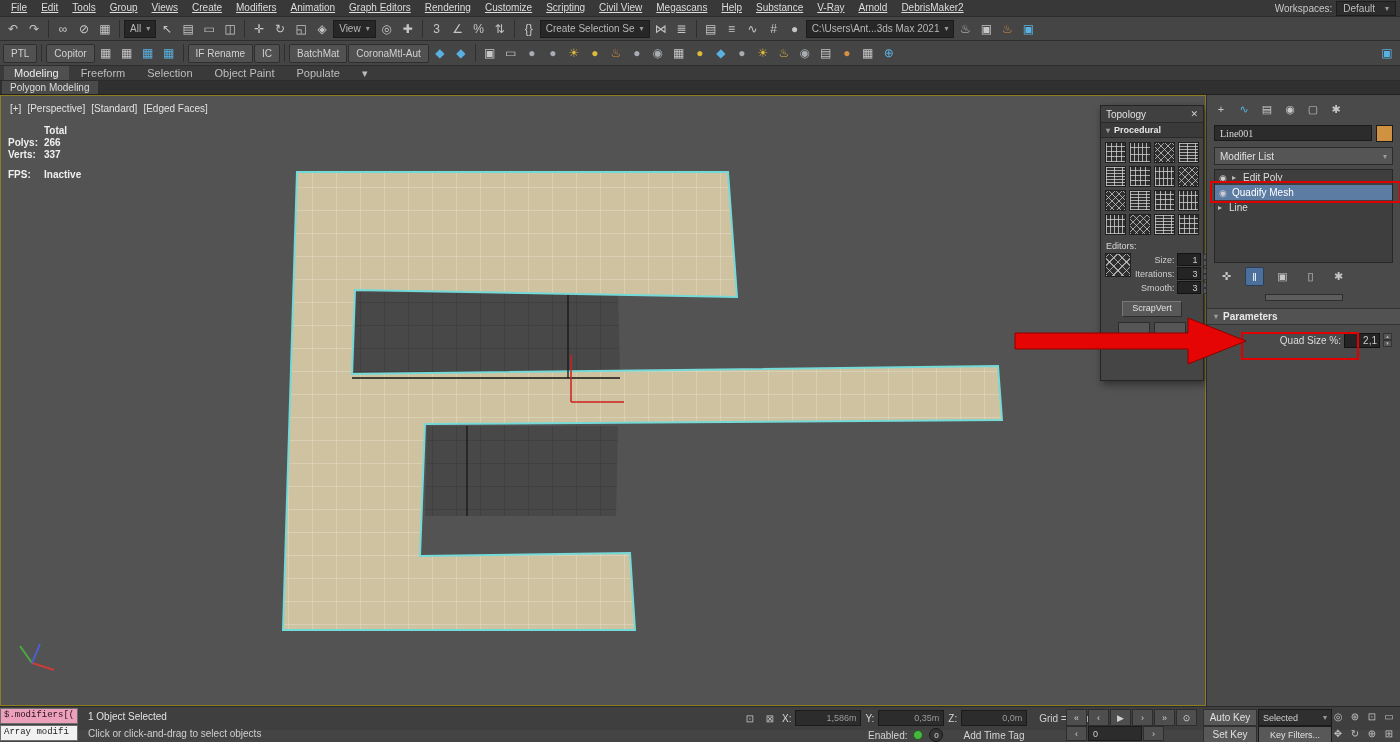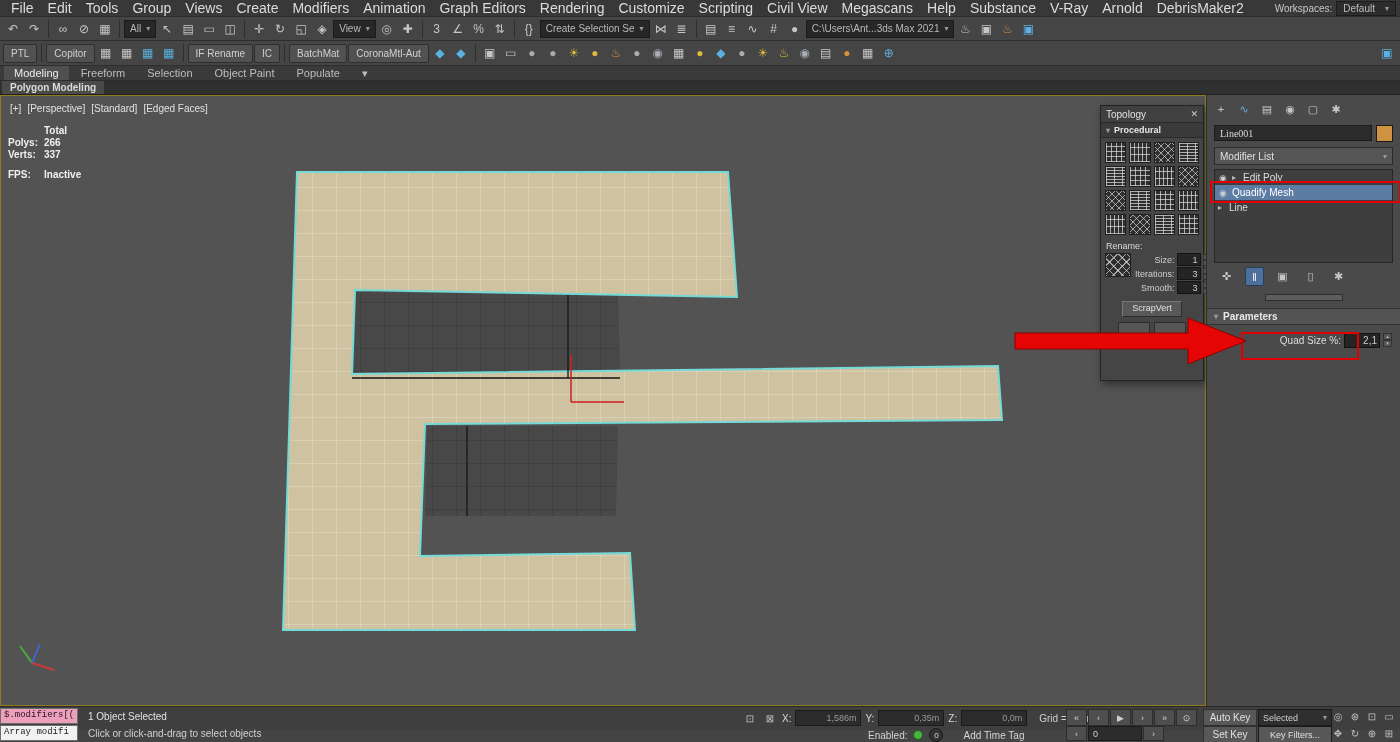--- a/index.html
+++ b/index.html
@@ -1,36 +1,36 @@
 <!DOCTYPE html>
 <html><head>
 <meta charset="utf-8">
 <style>
   html,body{margin:0;padding:0;background:#222;}
   .app{position:relative;width:1400px;height:742px;background:#444;font-family:"Liberation Sans",sans-serif;font-size:11px;color:#d6d6d6;overflow:hidden;user-select:none;}
   
   .menubar{height:17px;background:#383838;display:flex;align-items:center;padding:0 4px;border-bottom:1px solid #2c2c2c;box-sizing:border-box;}
-  .menubar .mi{padding:0 7px;color:#dcdcdc;font-size:14px;line-height:16px;white-space:nowrap;}
+  .menubar .mi{padding:0 7px;color:#dcdcdc;font-size:10px;line-height:16px;white-space:nowrap;text-decoration:underline;}
   .ws{margin-left:auto;display:flex;align-items:center;gap:4px;color:#c8c8c8;font-size:10px;}
   .ws .wsbox{background:#2c2c2c;border:1px solid #1d1d1d;padding:0 6px;height:13px;display:flex;align-items:center;gap:10px;color:#bdbdbd;}
   
   .tb{display:flex;align-items:center;padding:0 3px;gap:1px;box-sizing:border-box;}
   .toolbar1{height:24px;background:#454545;border-bottom:1px solid #2e2e2e;}
   .toolbar2{height:25px;background:#454545;border-bottom:1px solid #2e2e2e;}
   .ic{width:20px;height:20px;display:flex;align-items:center;justify-content:center;color:#c6c6c6;font-size:12px;flex:none;border-radius:2px;}
   .sep{width:1px;height:18px;background:#2f2f2f;margin:0 3px;flex:none;}
   .tfield{background:#272727;border:1px solid #1b1b1b;color:#b8b8b8;height:16px;padding:0 5px;display:flex;align-items:center;gap:5px;font-size:10px;white-space:nowrap;flex:none;}
   .tbtn{background:#515151;border:1px solid #2e2e2e;color:#d0d0d0;height:17px;padding:0 7px;display:flex;align-items:center;font-size:10px;white-space:nowrap;flex:none;border-radius:2px;}
   .caret{font-size:8px;color:#9a9a9a;}
   .y{color:#ddba3a}.o{color:#d89040}.b{color:#5ab0e0}.g{color:#a8adb4}
   
   .ribbontabs{height:15px;background:#3a3a3a;display:flex;align-items:flex-end;padding-left:4px;gap:2px;border-bottom:1px solid #2c2c2c;box-sizing:border-box;}
   .rtab{padding:0 10px;color:#bdbdbd;font-size:11px;line-height:14px;}
   .rtab.active{background:#4f4f4f;color:#ececec;}
-  .subtabs{height:14px;background:#303030;display:flex;align-items:flex-end;padding-left:2px;box-sizing:border-box;border-bottom:1px solid #232323;font-weight:bold;}
+  .subtabs{height:14px;background:#303030;display:flex;align-items:flex-end;padding-left:2px;box-sizing:border-box;border-bottom:1px solid #232323;}
   .stab{background:#4a4a4a;color:#dcdcdc;font-size:10px;padding:0 8px;height:13px;display:flex;align-items:center;}
   
   .content{display:flex;height:611px;}
   .viewport{position:relative;width:1206px;height:611px;background:#535353;box-shadow:inset 0 0 0 1px #8d7d20;flex:none;overflow:hidden;}
   .vplabel{position:absolute;left:10px;top:8px;display:flex;gap:6px;font-size:10px;color:#e2e2e2;z-index:3;}
   .vplabel span{cursor:default;}
   .vpfilter{color:#b8b8b8;font-size:8px;margin-left:8px;}
   .stats{position:absolute;left:8px;top:30px;font-size:10px;font-weight:700;color:#efefef;z-index:3;line-height:12px;}
   .stats .row{display:flex;width:78px;}
   .stats .lab{width:36px;}
@@ -326,21 +326,21 @@
           <span class="thumb t3"></span>
           <span class="thumb t3"></span>
           <span class="thumb t4"></span>
           <span class="thumb"></span>
           <span class="thumb t2"></span>
           <span class="thumb t2"></span>
           <span class="thumb t3"></span>
           <span class="thumb t4"></span>
           <span class="thumb"></span>
         </div>
-        <div class="tp-tatter">Rename:</div>
+        <div class="tp-tatter">Editors:</div>
         <div class="tp-trow">
           <span class="tthumb"></span>
           <div class="spcol">
             <div class="sprow">
               <span class="splab">Size:</span>
               <span class="nfield">1</span>
               <span class="spin">
                   <span>▴</span>
                   <span>▾</span>
                 </span>

